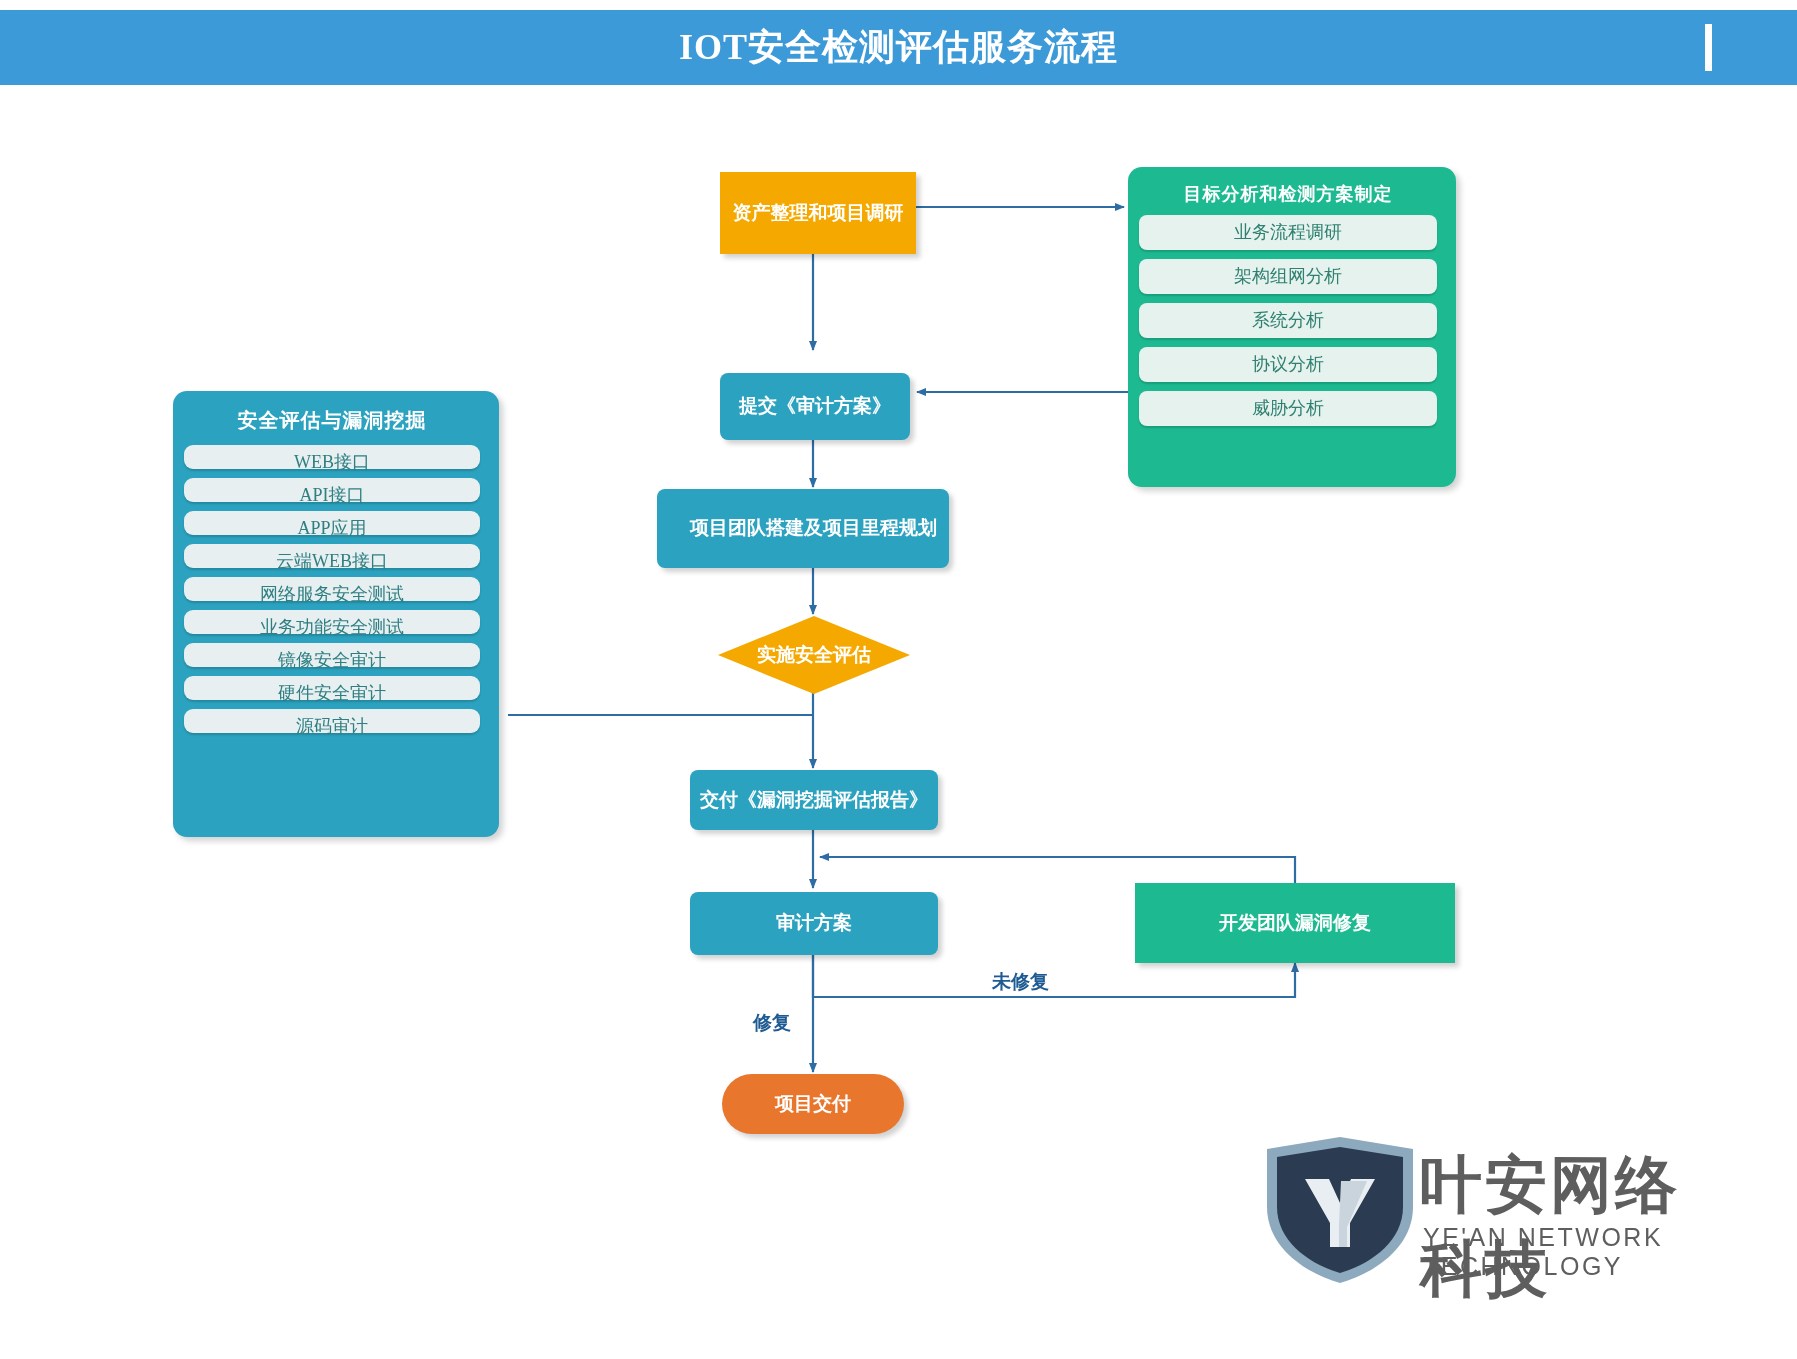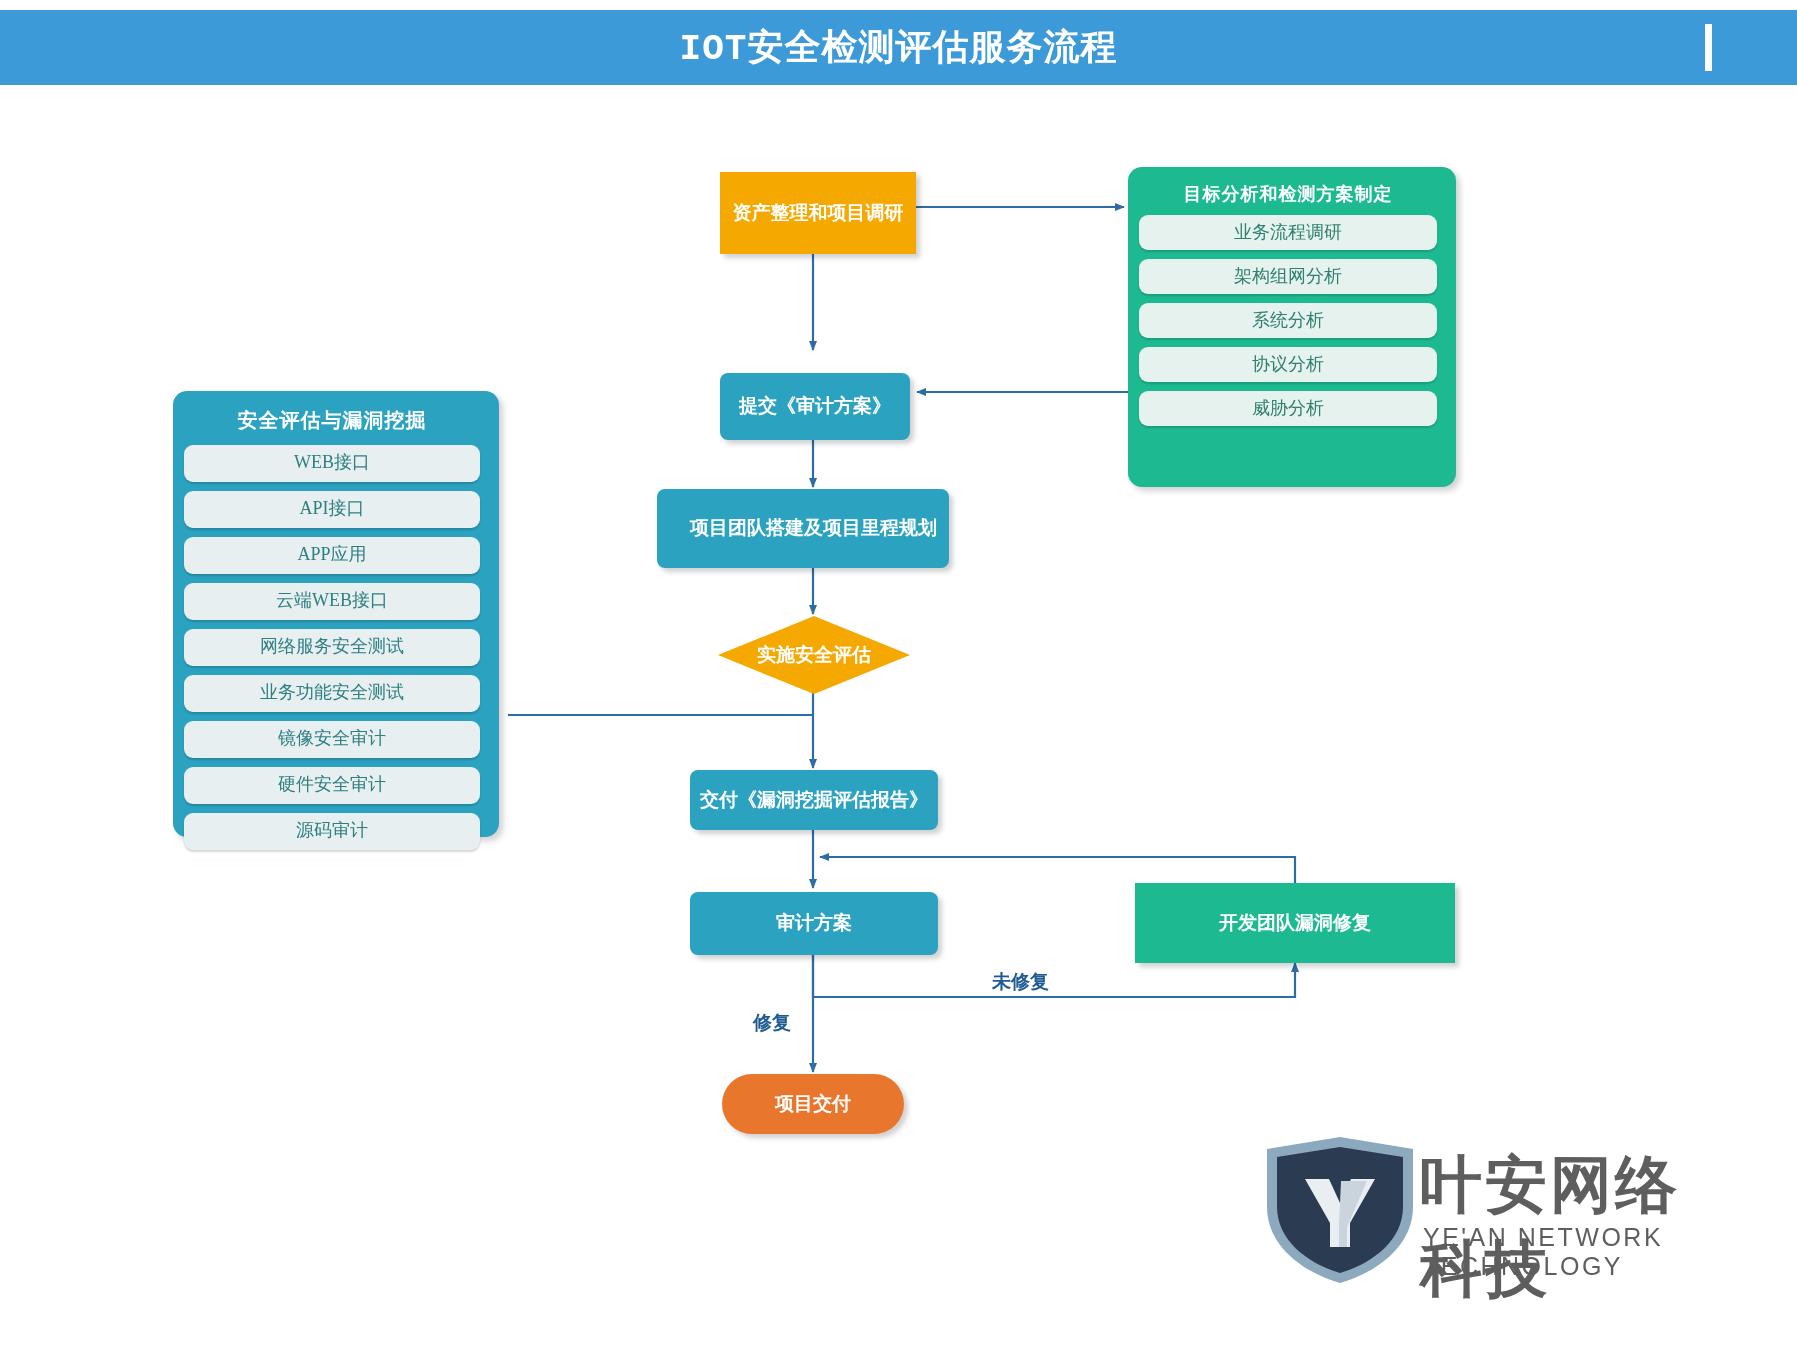--- a/index.html
+++ b/index.html
@@ -28,21 +28,21 @@
     position: absolute;
     left: 0; top: 10px;
     width: 1797px; height: 75px;
     display: flex;
     align-items: center;
     justify-content: center;
     color: #ffffff;
     font-size: 36px;
     font-weight: bold;
     letter-spacing: 1px;
-    font-family: Liberation Mono, monospace;
+    font-family: Liberation Serif, serif;
   }
   .header-tick {
     position: absolute;
     right: 85px; top: 24px;
     width: 7px; height: 47px;
     background: #ffffff;
   }
 
   
   .node {
@@ -117,30 +117,31 @@
     letter-spacing: 1px;
   }
   .panel.green .panel-title { font-size: 18px; margin: 5px 0 9px 0; }
   .panel-item {
     background: #e7eff0;
     border-radius: 9px;
     color: #2f7f82;
     text-align: center;
     font-size: 18px;
     line-height: 34px;
-    height: 37px;
+    height: 24px;
     margin-bottom: 9px;
     box-shadow: 0 2px 2px rgba(0,0,0,0.16);
   }
   .panel.green .panel-item {
     height: 35px;
     line-height: 35px;
     margin-bottom: 9px;
     color: #2f8070;
     background: #e6f2ee;
+    border-radius: 8px;
   }
   .panel-item:last-child { margin-bottom: 0; }
 
   
   .svg-layer {
     position: absolute;
     left: 0; top: 0;
     width: 1797px; height: 1359px;
     pointer-events: none;
   }

